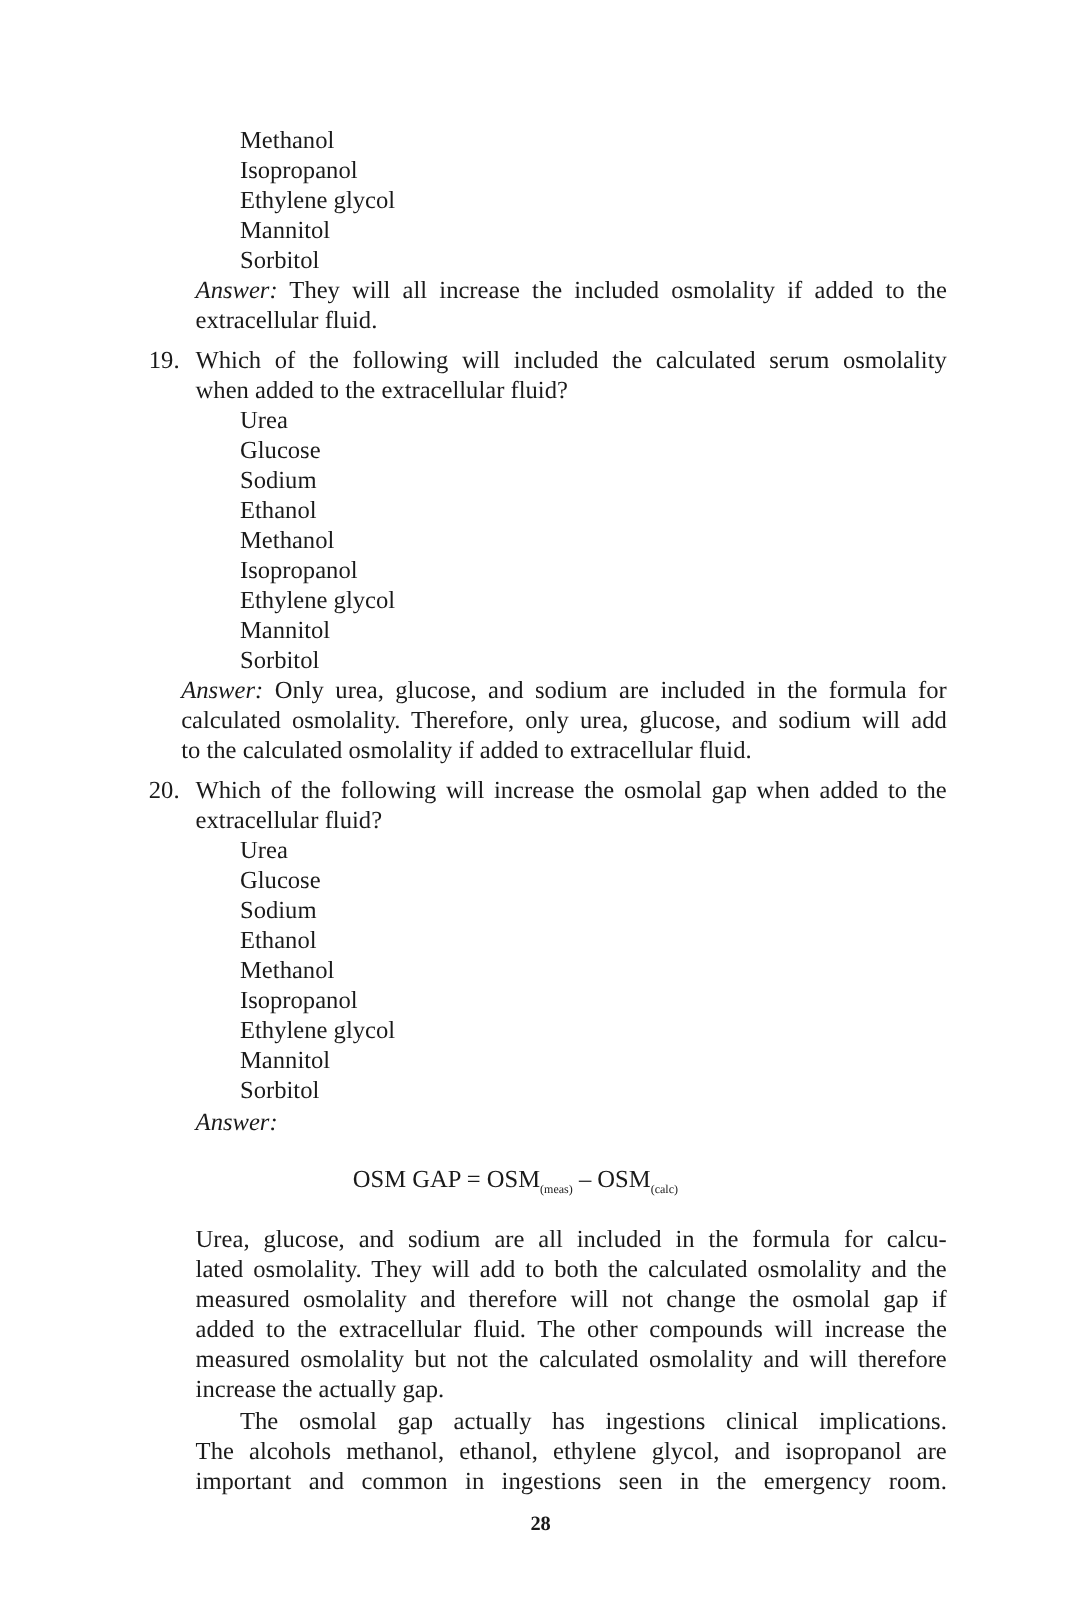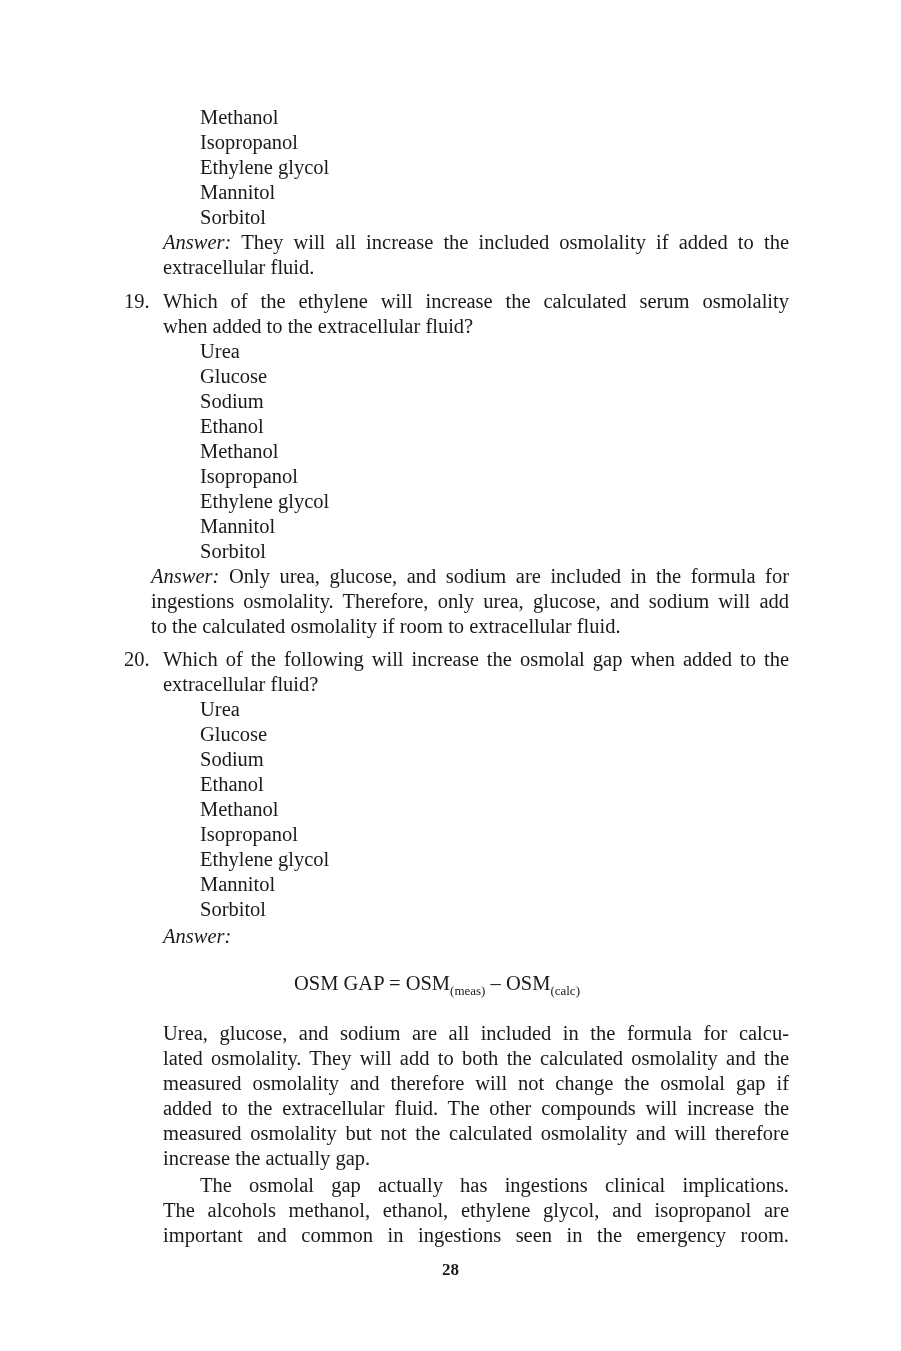--- a/index.html
+++ b/index.html
@@ -5,49 +5,49 @@
   html, body { margin:0; padding:0; background:#ffffff; }
   body { width:901px; height:1351px; position:relative; overflow:hidden;
          font-family:"Liberation Serif","DejaVu Serif",serif; color:#1a1a1a; font-size:20.5px; }
   .line { position:absolute; white-space:nowrap; line-height:25px;text-align:center; }
   .item { left:200px; }
   .qnum { left:124px; }
   .qtext { left:163px; }
   .just { position:absolute; text-align:justify; text-align-last:justify; line-height:25px; white-space:normal; }
   em { }
   .formula { position:absolute; left:294px; top:972px; font-size:20.5px; white-space:nowrap; }
-  .formula sub { font-size:13px; vertical-align:-5px; }
+  .formula sub { font-size:10px; vertical-align:-5px; }
   .pnum { position:absolute; top:1260px; left:0; width:901px; text-align:center; font-weight:bold; font-size:17px; }
 </style>
 </head>
 <body>
 
 <div class="line item" style="top:105px">Methanol</div>
 <div class="line item" style="top:130px">Isopropanol</div>
 <div class="line item" style="top:155px">Ethylene glycol</div>
 <div class="line item" style="top:180px">Mannitol</div>
 <div class="line item" style="top:205px">Sorbitol</div>
 <div class="just" style="left:163px;width:626px;top:230px"><em>Answer:</em> <span>They will all increase the included osmolality if added to the</span></div>
 <div class="line" style="left:163px;top:255px">extracellular fluid.</div>
 
 <div class="line qnum" style="top:289px">19.</div>
-<div class="just" style="left:163px;width:626px;top:289px">Which of the ethylene will increase the calculated serum osmolality</div>
+<div class="just" style="left:163px;width:626px;top:289px">Which of the following will included the calculated serum osmolality</div>
 <div class="line qtext" style="top:314px">when added to the extracellular fluid?</div>
 <div class="line item" style="top:339px">Urea</div>
 <div class="line item" style="top:364px">Glucose</div>
 <div class="line item" style="top:389px">Sodium</div>
 <div class="line item" style="top:414px">Ethanol</div>
 <div class="line item" style="top:439px">Methanol</div>
 <div class="line item" style="top:464px">Isopropanol</div>
 <div class="line item" style="top:489px">Ethylene glycol</div>
 <div class="line item" style="top:514px">Mannitol</div>
 <div class="line item" style="top:539px">Sorbitol</div>
 <div class="just" style="left:151px;width:638px;top:564px"><em>Answer:</em> <span>Only urea, glucose, and sodium are included in the formula for</span></div>
-<div class="just" style="left:151px;width:638px;top:589px">ingestions osmolality. Therefore, only urea, glucose, and sodium will add</div>
-<div class="line" style="left:151px;top:614px">to the calculated osmolality if room to extracellular fluid.</div>
+<div class="just" style="left:151px;width:638px;top:589px">calculated osmolality. Therefore, only urea, glucose, and sodium will add</div>
+<div class="line" style="left:151px;top:614px">to the calculated osmolality if added to extracellular fluid.</div>
 
 <div class="line qnum" style="top:647px">20.</div>
 <div class="just" style="left:163px;width:626px;top:647px">Which of the following will increase the osmolal gap when added to the</div>
 <div class="line qtext" style="top:672px">extracellular fluid?</div>
 <div class="line item" style="top:697px">Urea</div>
 <div class="line item" style="top:722px">Glucose</div>
 <div class="line item" style="top:747px">Sodium</div>
 <div class="line item" style="top:772px">Ethanol</div>
 <div class="line item" style="top:797px">Methanol</div>
 <div class="line item" style="top:822px">Isopropanol</div>

